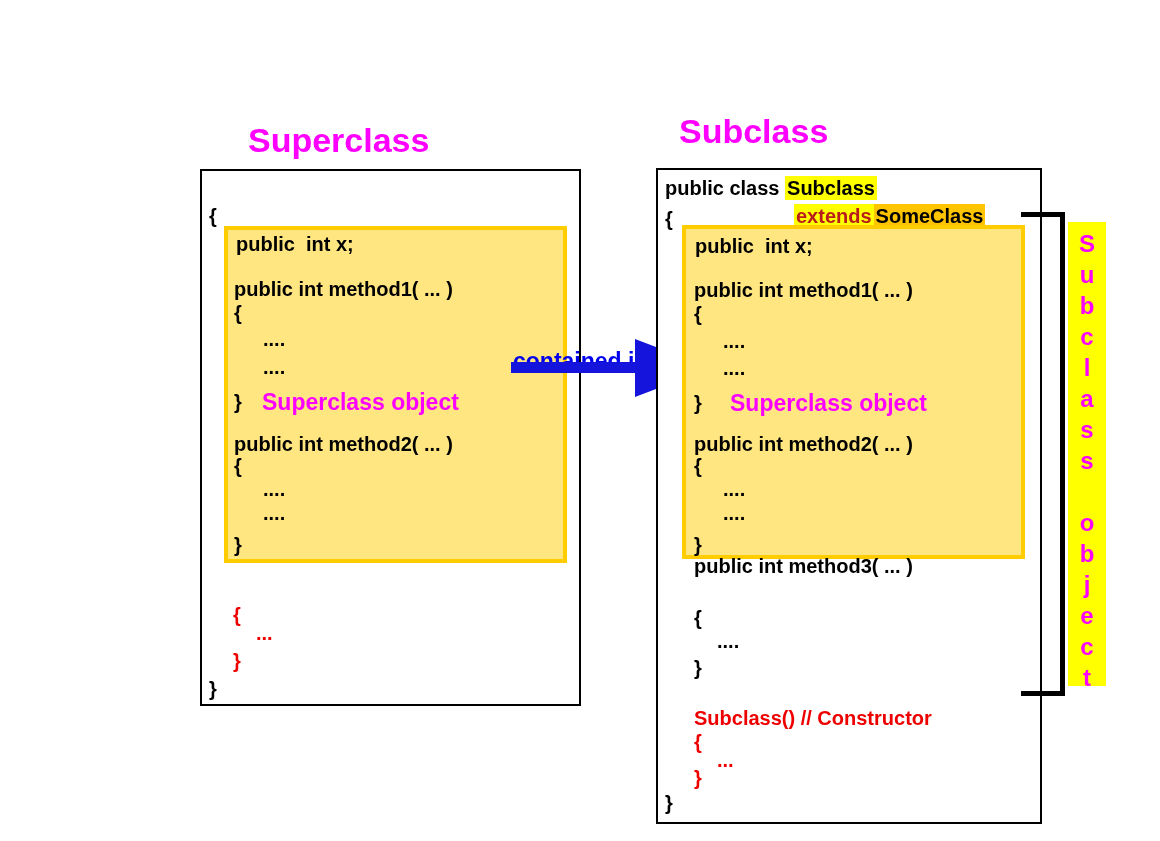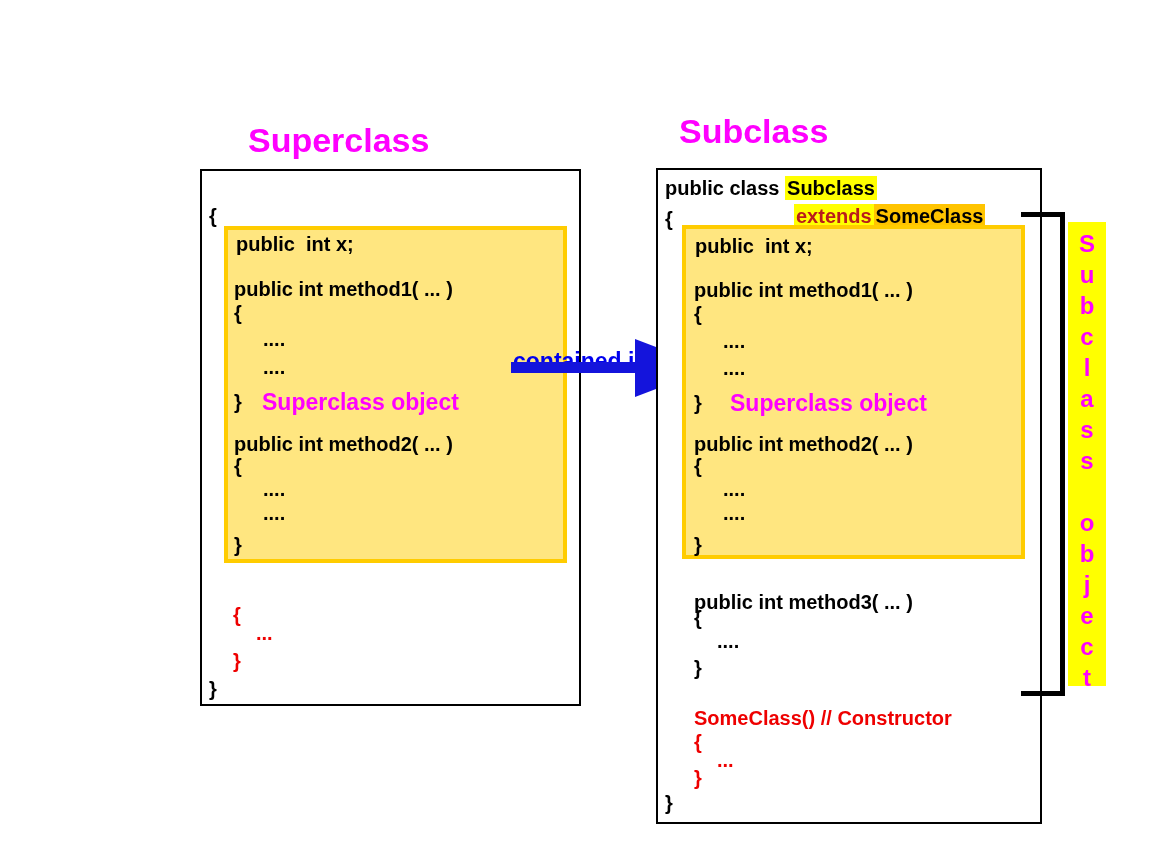--- a/index.html
+++ b/index.html
@@ -141,26 +141,26 @@
   <div class="abs code bold" style="left:723px;top:358px;">....</div>
   <div class="abs code bold" style="left:694px;top:393px;">}</div>
   <div class="abs code-magenta" style="left:730px;top:390px;">Superclass object</div>
 
   <div class="abs code bold" style="left:694px;top:434px;">public int method2( ... )</div>
   <div class="abs code bold" style="left:694px;top:456px;">{</div>
   <div class="abs code bold" style="left:723px;top:479px;">....</div>
   <div class="abs code bold" style="left:723px;top:503px;">....</div>
   <div class="abs code bold" style="left:694px;top:535px;">}</div>
 
-  <div class="abs code bold" style="left:694px;top:592px;">public int method3( ... )</div>
+  <div class="abs code bold" style="left:694px;top:556px;">public int method3( ... )</div>
   <div class="abs code bold" style="left:694px;top:608px;">{</div>
   <div class="abs code bold" style="left:717px;top:631px;">....</div>
   <div class="abs code bold" style="left:694px;top:658px;">}</div>
 
-  <div class="abs code code-red" style="left:694px;top:708px;">SomeClass() // Constructor</div>
+  <div class="abs code code-red" style="left:694px;top:708px;">Subclass() // Constructor</div>
   <div class="abs code code-red" style="left:694px;top:732px;">{</div>
   <div class="abs code code-red" style="left:717px;top:750px;">...</div>
   <div class="abs code code-red" style="left:694px;top:768px;">}</div>
 
   <div class="abs code bold" style="left:665px;top:793px;">}</div>
 
   <div class="abs bracket-h" style="left:1021px;top:212px;width:44px;"></div>
   <div class="abs bracket-v" style="left:1060px;top:212px;height:484px;"></div>
   <div class="abs bracket-h" style="left:1021px;top:691px;width:44px;"></div>
 

